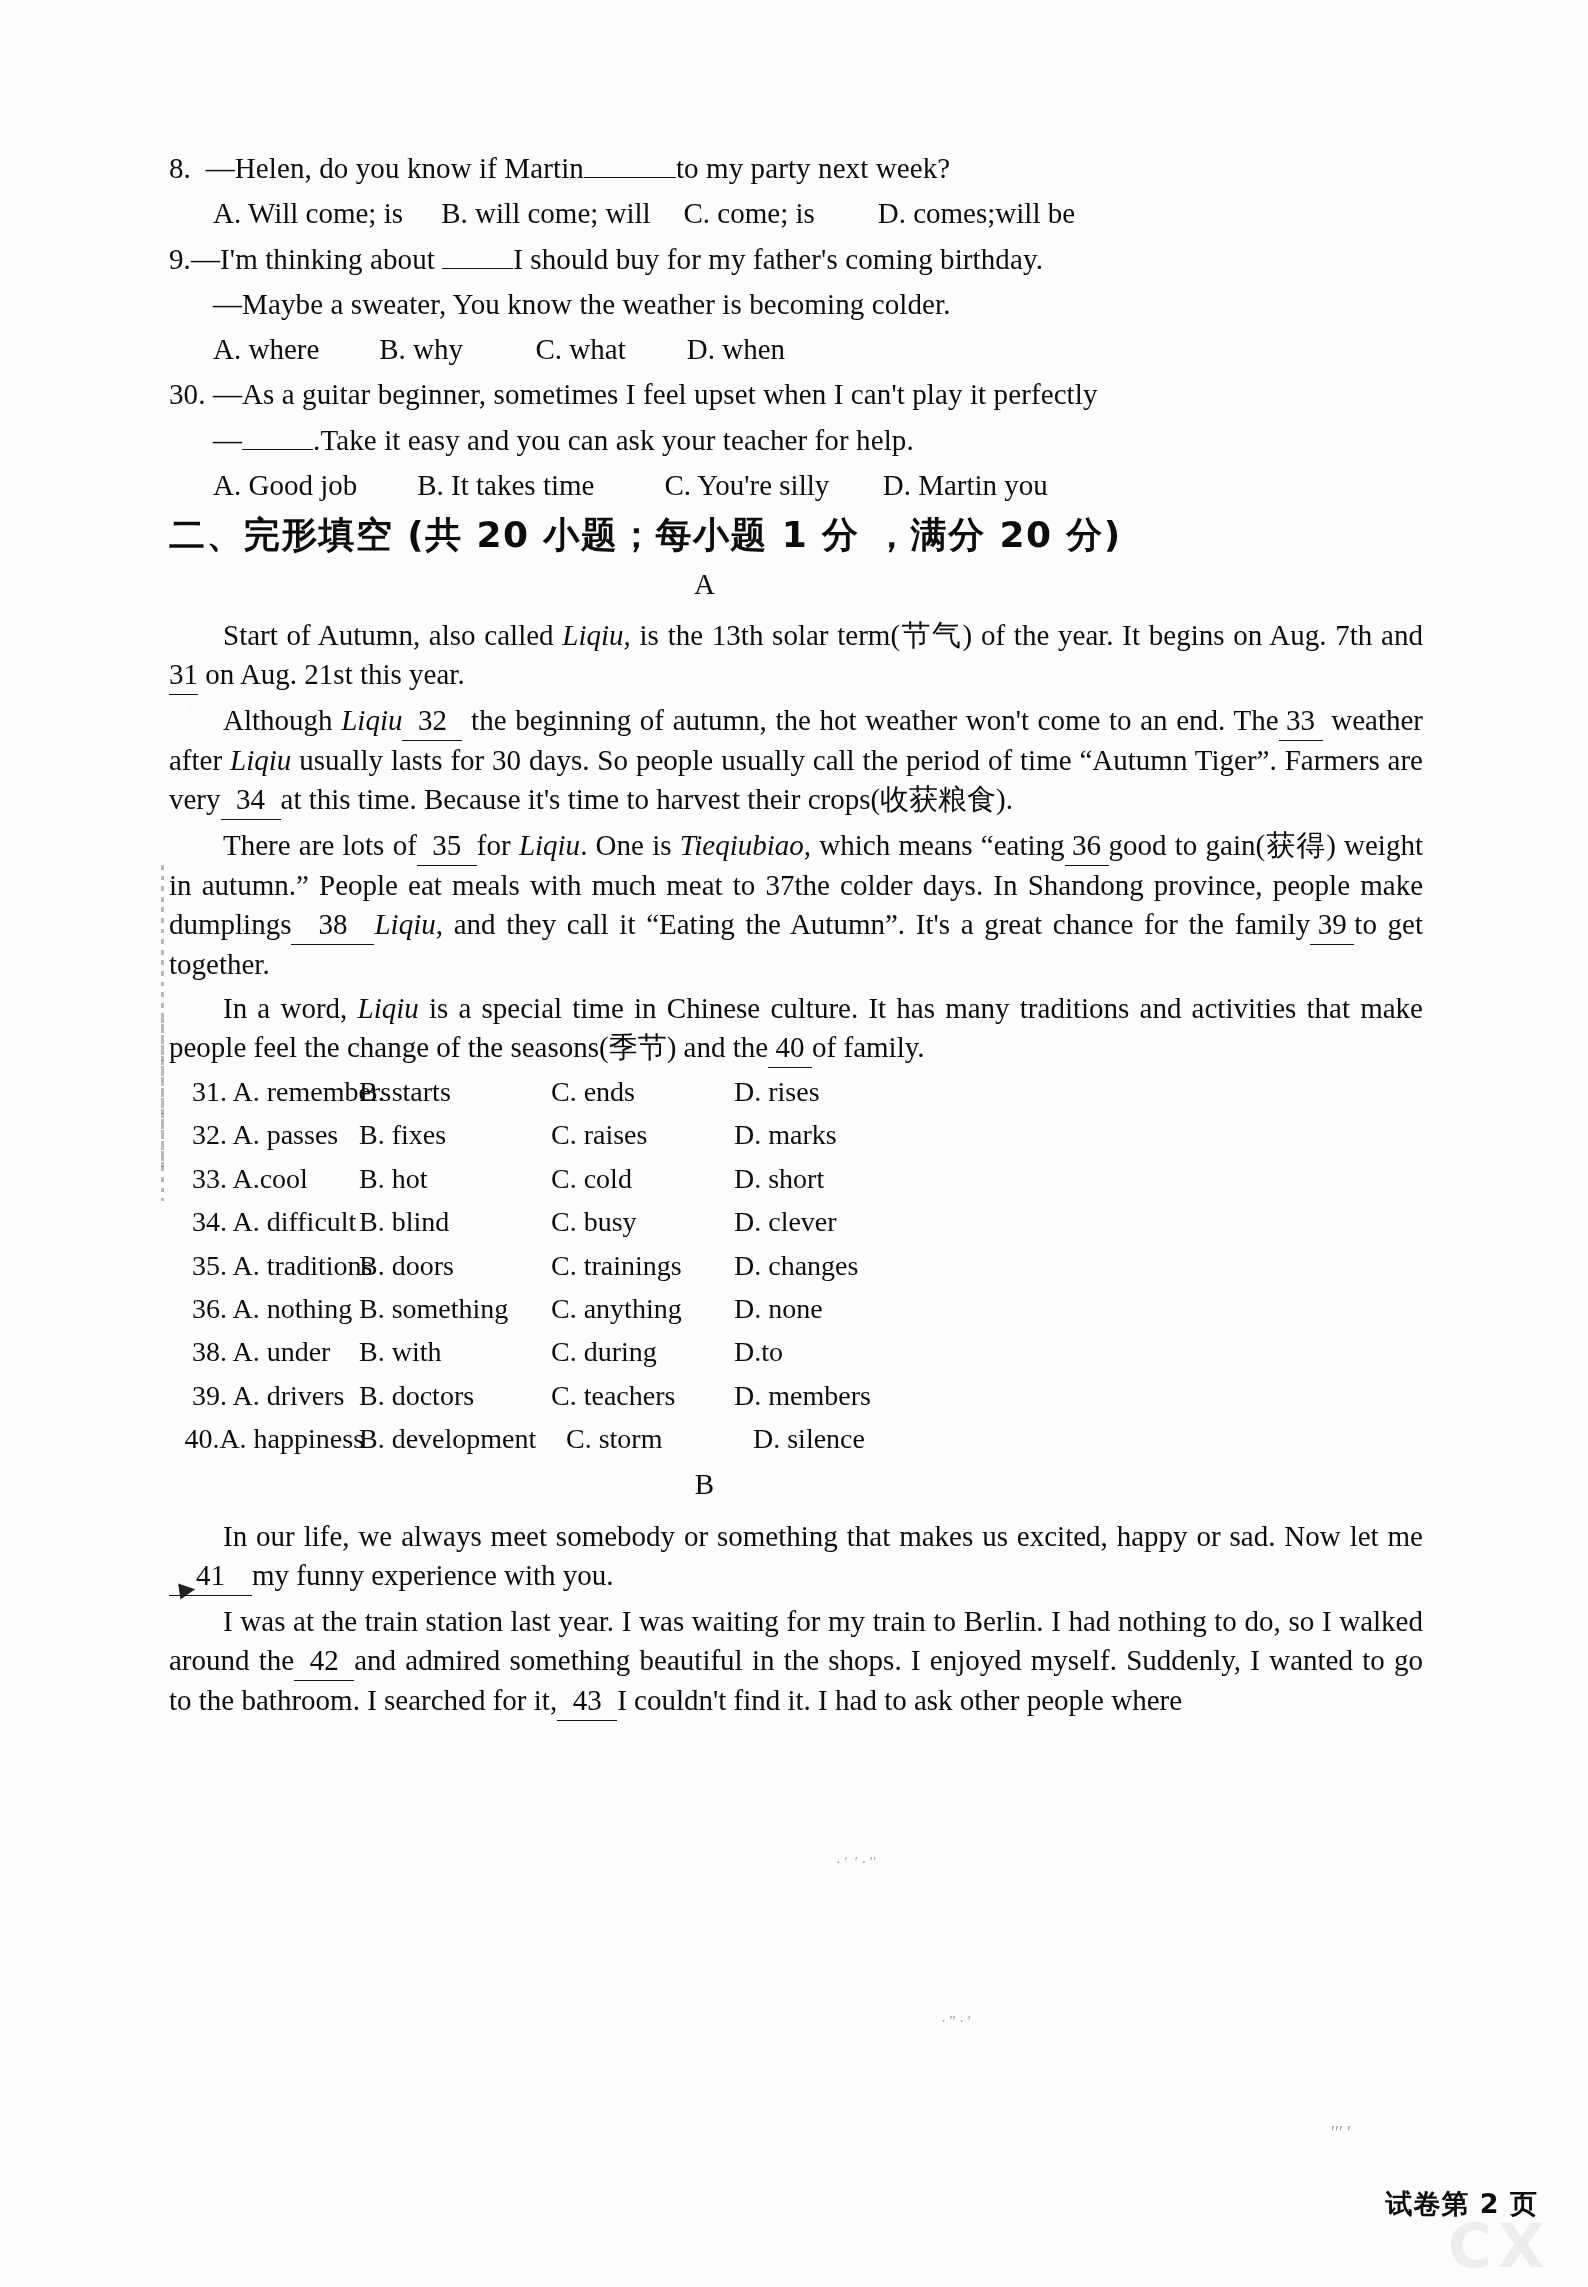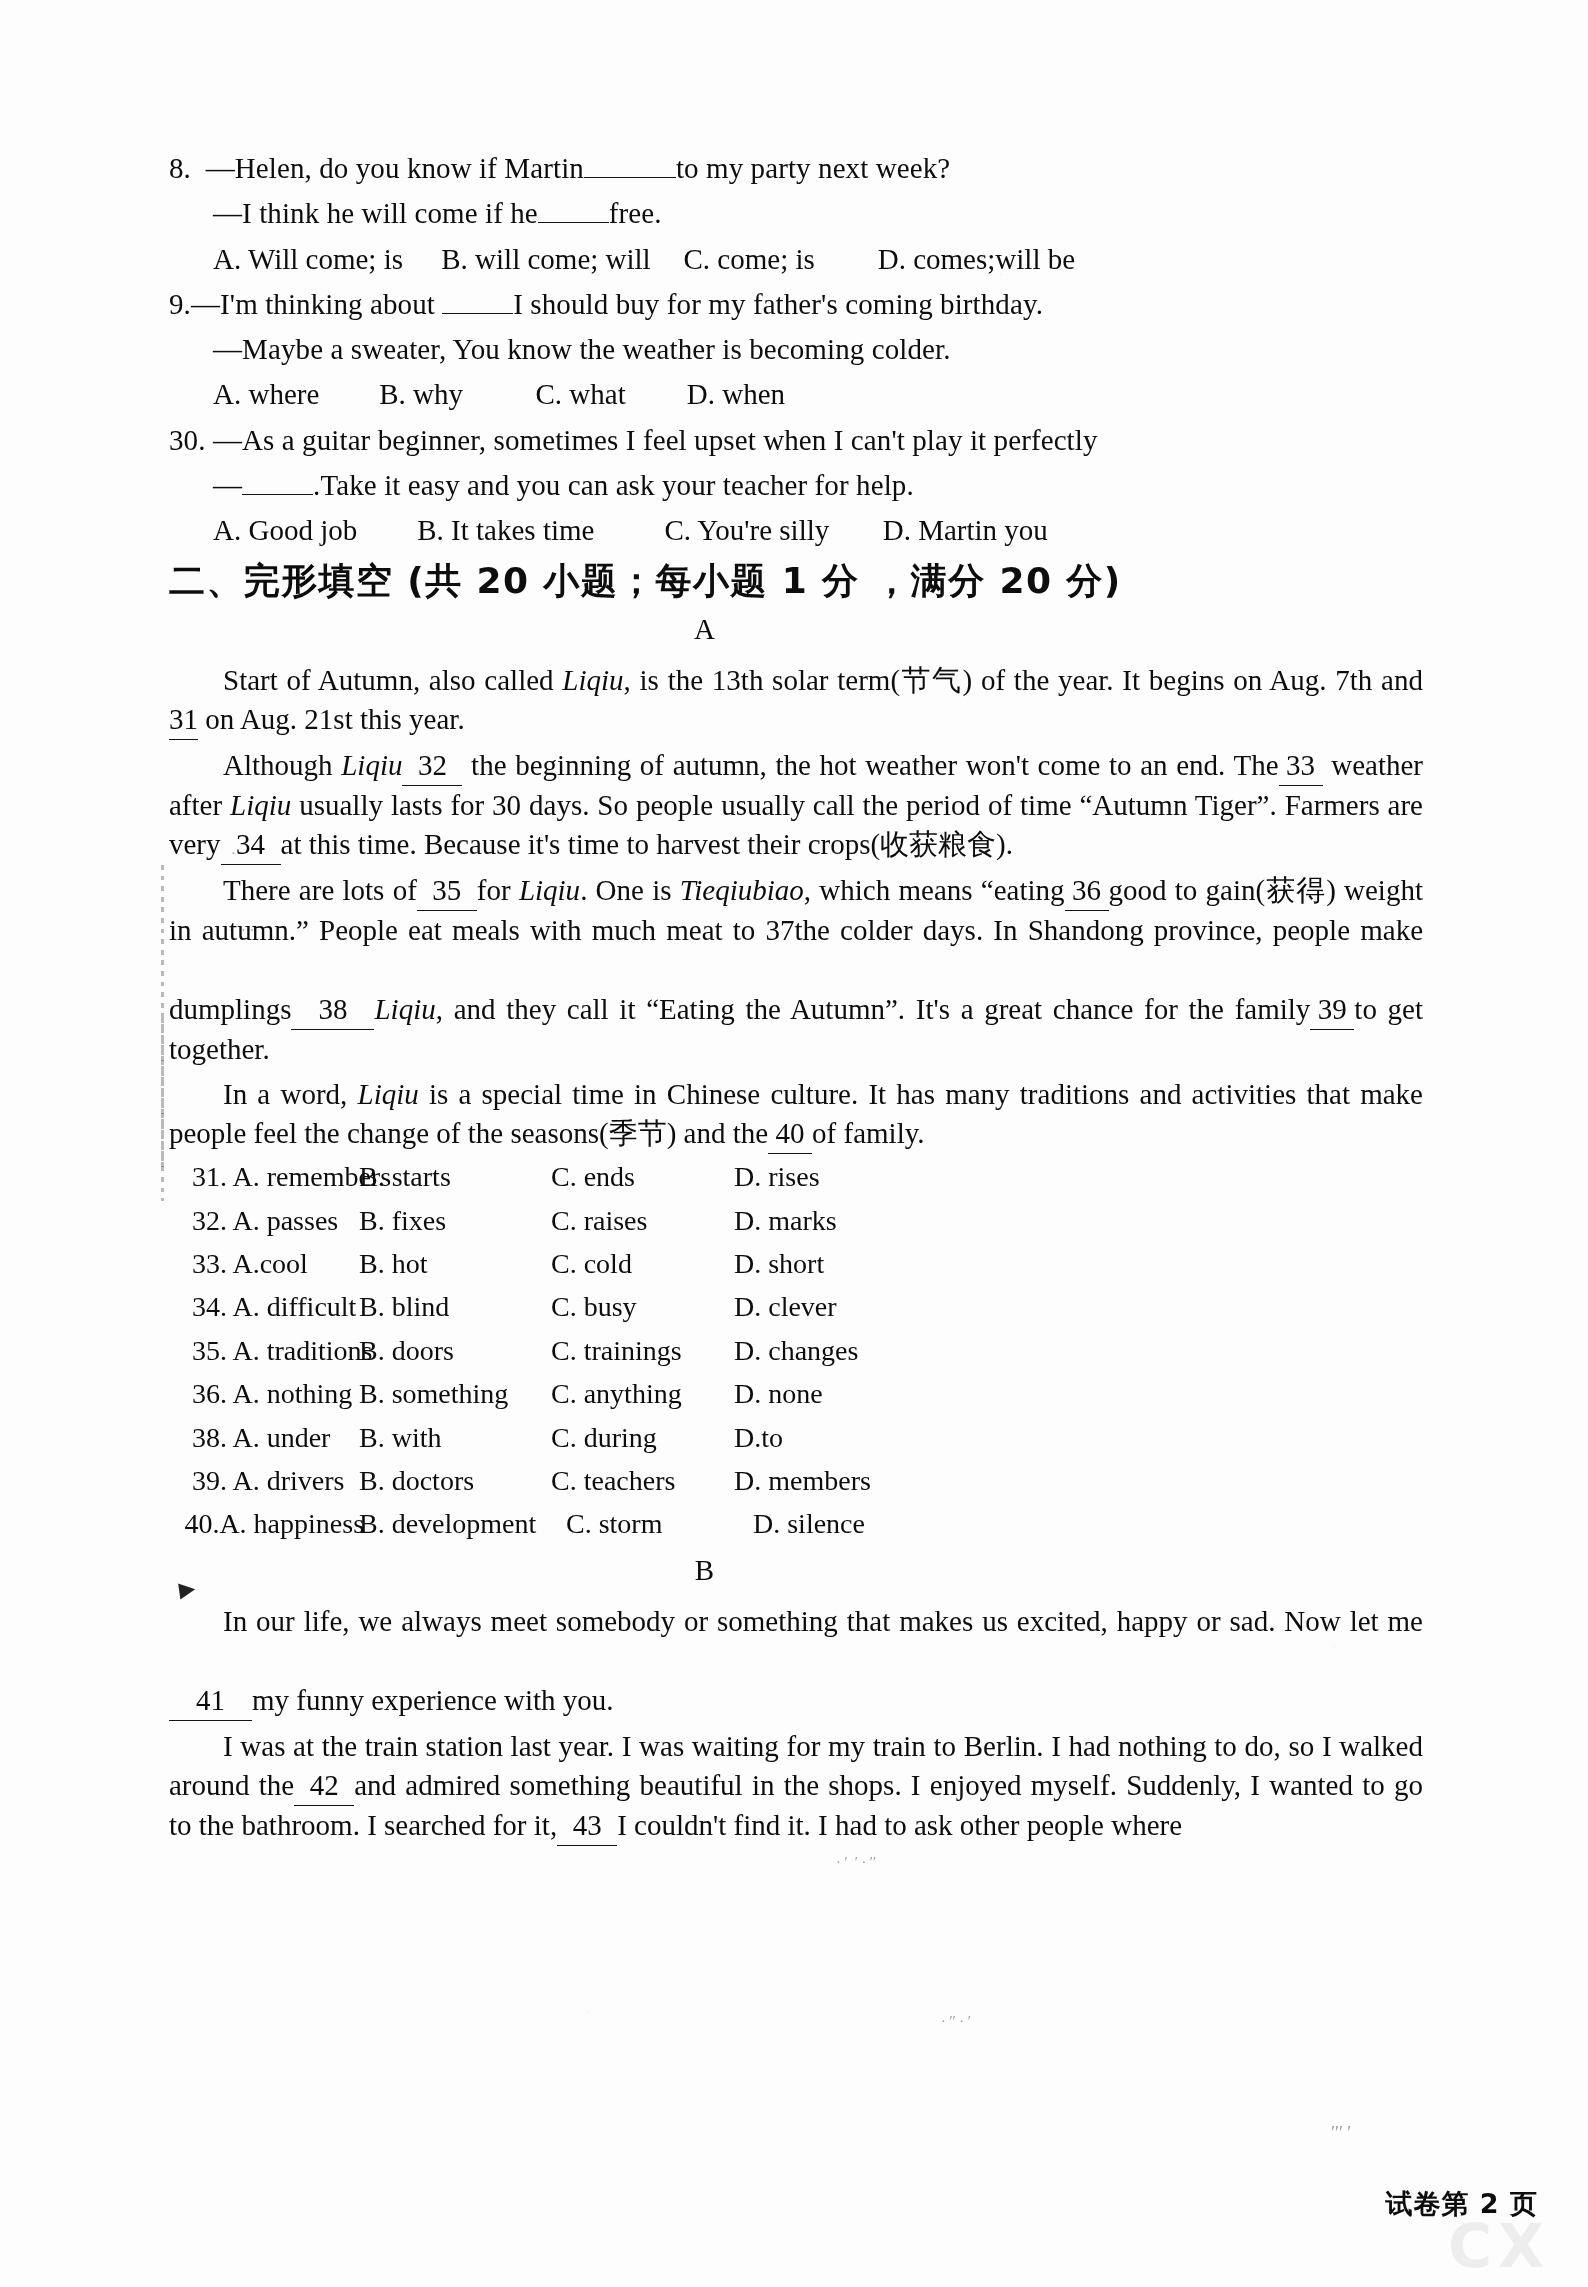--- a/index.html
+++ b/index.html
@@ -92,21 +92,21 @@
   .it { font-style: italic; }
   .ubl {
     display: inline-block;
     border-bottom: 1.9px solid #131313;
     text-align: center;
     font-style: normal;
   }
   .u28 { width: 29px; }
   .u40 { width: 44px; }
   .u56 { width: 60px; }
-  .u72 { width: 83px; margin-top: 40px; }
+  .u72 { width: 83px; }
   
   .cloze {
     margin: 9.6px 0 0 0;
     padding-left: 0px;
   }
   .cloze-row {
     display: flex;
     font-size: 28px;
     line-height: 1.0;
     margin-bottom: 15.4px;
@@ -171,21 +171,20 @@
   <div class="speck" style="left:231px;top:845px;">·&nbsp;·</div>
   <div class="speck" style="left:229px;top:922px;">·&nbsp;&nbsp;·&nbsp;·</div>
   <div class="speck" style="left:836px;top:1854px;">·&nbsp;′&nbsp;&nbsp;′&nbsp;·&nbsp;′′</div>
   <div class="speck" style="left:941px;top:2013px;">·&nbsp;′′&nbsp;·&nbsp;′</div>
   <div class="speck" style="left:1331px;top:2123px;font-size:18px;">′′′&nbsp;′</div>
 
   <div class="content">
 
     <div>
       <p class="ln indent1"><span>8.</span>&nbsp;&nbsp;<span>—Helen, do you know if Martin</span><span class="blank b-lg"></span><span>to my party next week?</span></p>
-      <p class="ln indent2"><span>—I think he will come if he</span><span class="blank b-md"></span><span>free.</span></p>
       <p class="optrow">
         <span style="width:221px;">A.  Will come; is</span>
         <span style="width:235px;">B. will come; will</span>
         <span style="width:187px;">C. come; is</span>
         <span>D. comes;will be</span>
       </p>
     </div>
 
     <div>
       <p class="ln indent1"><span>9.</span><span>—I'm thinking about</span>&nbsp;<span class="blank b-md"></span><span>I should buy for my father's coming birthday.</span></p>

